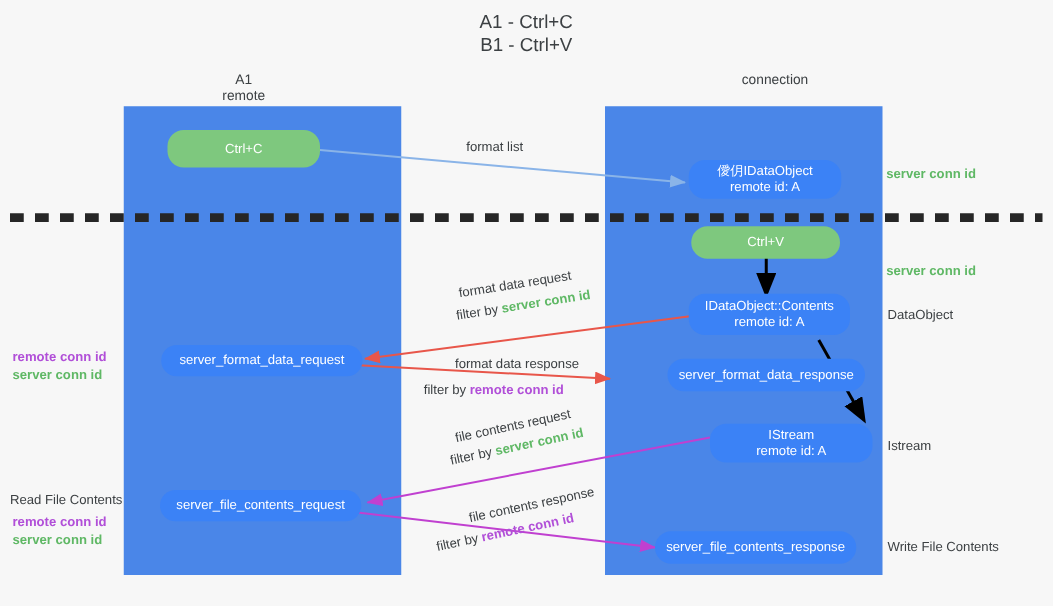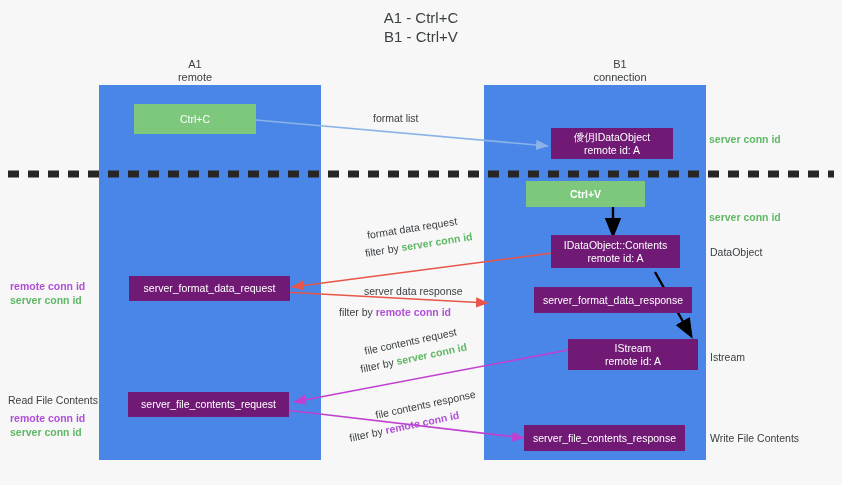--- a/index.html
+++ b/index.html
@@ -27,23 +27,24 @@
 
   .node{
     position:absolute;
     display:flex;align-items:center;justify-content:center;
     text-align:center;
     color:#ffffff;
     font-size:10.5px;line-height:12.5px;
     box-sizing:border-box;
     padding:2px 4px;
     white-space:pre-line;
+    border-radius:13px;
   }
   .node.green{background:#7ec87e;}
-  .node.orange{background:#701a75;}
+  .node.orange{background:#3b82f6;}
 
   .side-label{
     position:absolute;font-size:10.5px;line-height:14px;
     color:#3c4043;white-space:pre-line;
   }
   .side-label.green{color:#5fb865;font-weight:bold;}
   .side-label.purple{color:#b14fd8;font-weight:bold;}
   .side-label.dark{color:#3c4043;font-weight:normal;}
 
   .edge-label{
@@ -65,21 +66,20 @@
 
   <div class="title">A1 - Ctrl+C
 B1 - Ctrl+V</div>
 
   <div class="col-head" style="left:120px;top:58px;width:150px;">
     <div>A1</div>
     <div>remote</div>
   </div>
 
   <div class="col-head" style="left:545px;top:58px;width:150px;">
-    <div>B1</div>
     <div>connection</div>
   </div>
 
   <div class="lane" style="left:99px;top:85px;width:222px;height:375px;"></div>
   <div class="lane" style="left:484px;top:85px;width:222px;height:375px;"></div>
 
   <svg class="overlay" viewBox="0 0 842 485">
     <defs>
       <marker id="ar-blue" markerWidth="9" markerHeight="9" refX="7.5" refY="3.2" orient="auto">
         <path d="M0,0 L8,3.2 L0,6.4 z" fill="#8ab4e8"></path>
@@ -110,21 +110,21 @@
     <line x1="568" y1="350" x2="294" y2="402" stroke="#c040d0" stroke-width="1.6" marker-end="url(#ar-purple)"></line>
 
     <line x1="286" y1="410" x2="524" y2="438" stroke="#c040d0" stroke-width="1.6" marker-end="url(#ar-purple)"></line>
   </svg>
 
   <div class="node green" style="left:134px;top:104px;width:122px;height:30px;">Ctrl+C</div>
 
   <div class="node orange" style="left:551px;top:128px;width:122px;height:31px;">僾仴IDataObject
 remote id: A</div>
 
-  <div class="node green" style="left:526px;top:181px;width:119px;height:26px;font-weight:bold;">Ctrl+V</div>
+  <div class="node green" style="left:553px;top:181px;width:119px;height:26px;">Ctrl+V</div>
 
   <div class="node orange" style="left:551px;top:235px;width:129px;height:33px;">IDataObject::Contents
 remote id: A</div>
 
   <div class="node orange" style="left:568px;top:339px;width:130px;height:31px;">IStream
 remote id: A</div>
 
   <div class="node orange" style="left:129px;top:276px;width:161px;height:25px;">server_format_data_request</div>
 
   <div class="node orange" style="left:489px;top:287px;width:158px;height:26px;margin-left:45px;">server_format_data_response</div>
@@ -135,21 +135,21 @@
 
   <div class="edge-label" style="left:373px;top:111px;">format list</div>
 
   <div class="stack" style="left:366px;top:228px;">
     <div class="edge-label rot-a" style="left:0;top:0;">format data request</div>
     <div class="edge-label rot-a" style="left:-2px;top:18px;">
       <span>filter by </span><span class="g">server conn id</span>
     </div>
   </div>
 
-  <div class="edge-label" style="left:364px;top:284px;">server data response</div>
+  <div class="edge-label" style="left:364px;top:284px;">format data response</div>
   <div class="edge-label" style="left:339px;top:305px;">
     <span>filter by </span><span class="p">remote conn id</span>
   </div>
 
   <div class="stack" style="left:363px;top:344px;">
     <div class="edge-label rot-b" style="left:0;top:0;">file contents request</div>
     <div class="edge-label rot-b" style="left:-4px;top:18px;">
       <span>filter by </span><span class="g">server conn id</span>
     </div>
   </div>

